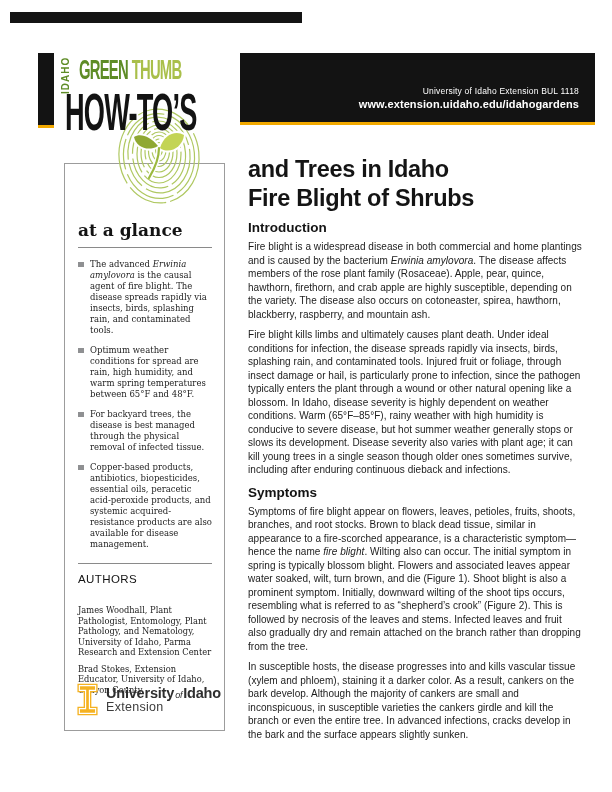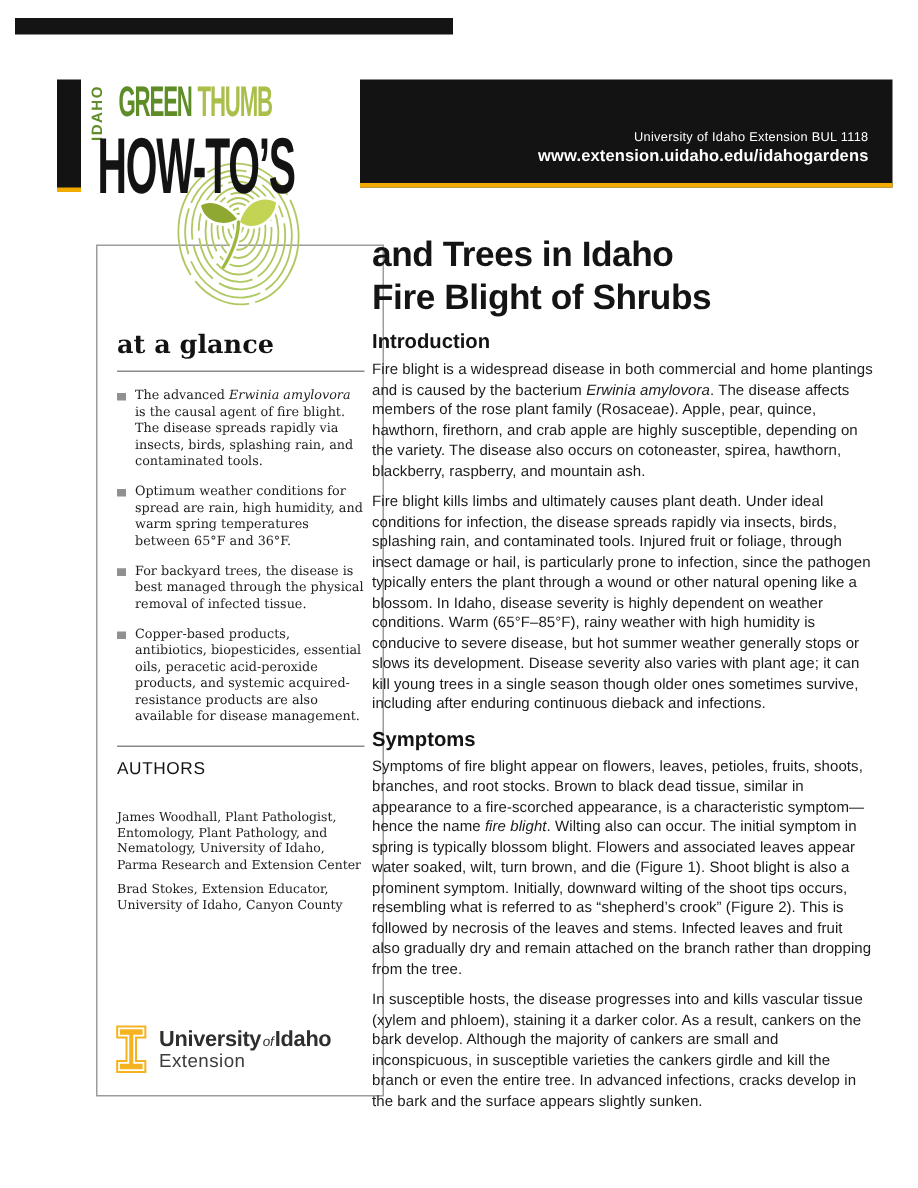--- a/index.html
+++ b/index.html
@@ -41,21 +41,21 @@
   .logo-gt .g2 { color:#A9BF4A; }
   .logo-howtos {
     position:absolute; left:65px; top:82px; white-space:nowrap;
     font-weight:bold; font-size:34px; letter-spacing:-1px; color:#131313;
     transform:scale(0.80,1.55); transform-origin:left top; z-index:3;
   }
   .fingerprint { position:absolute; left:114px; top:106px; z-index:2; }
 
   
   .glance {
-    position:absolute; left:64px; top:163px; width:192px; height:568px;
+    position:absolute; left:64px; top:163px; width:161px; height:568px;
     border:1px solid #9c9c9c; box-sizing:border-box;
     padding:56px 12px 17px 13px; z-index:1;
   }
   .glance-title {
     font-family:"DejaVu Serif", serif; font-weight:bold; font-size:17px;
     color:#131313; margin:0; padding-bottom:7px; border-bottom:1px solid #8a8a8a;
   }
   .bullets { list-style:none; margin:11px 0 0 0; padding:0; }
   .bullets li {
     position:relative; padding-left:12px; margin-bottom:9px;
@@ -122,21 +122,21 @@
     <path d="M45,42 C45,52 41,62 35,72" fill="none" stroke="#ffffff" stroke-width="5"></path>
     <path d="M44,40 C36,30 26,27 20,31 C22,41 34,46 44,40 Z" fill="#8FA832"></path>
     <path d="M46,42 C50,28 62,24 70,29 C69,41 55,49 46,42 Z" fill="#C3D455"></path>
     <path d="M45,42 C45,52 41,62 35,72" fill="none" stroke="#9CB93F" stroke-width="2.2" stroke-linecap="round"></path>
   </svg>
 
   <aside class="glance">
     <h3 class="glance-title">at a glance</h3>
     <ul class="bullets">
       <li><span class="sq"></span><span><span>The advanced </span><em>Erwinia amylovora</em><span> is the causal agent of fire blight. The disease spreads rapidly via insects, birds, splashing rain, and contaminated tools.</span></span></li>
-      <li><span class="sq"></span><span><span>Optimum weather conditions for spread are rain, high humidity, and warm spring temperatures between 65°F and 36°F.</span></span></li>
+      <li><span class="sq"></span><span><span>Optimum weather conditions for spread are rain, high humidity, and warm spring temperatures between 65°F and 48°F.</span></span></li>
       <li><span class="sq"></span></li>
       <li><span class="sq"></span><span><span>For backyard trees, the disease is best managed through the physical removal of infected tissue.</span></span></li>
       <li><span class="sq"></span><span><span>Copper-based products, antibiotics, biopesticides, essential oils, peracetic acid-peroxide products, and systemic acquired-resistance products are also available for disease management.</span></span></li>
     </ul>
     <div class="rule2"></div>
     <h4 class="authors-heading">AUTHORS</h4>
     <p class="author">James Woodhall, Plant Pathologist, Entomology, Plant Pathology, and Nematology, University of Idaho, Parma Research and Extension Center</p>
     <p class="author">Brad Stokes, Extension Educator, University of Idaho, Canyon County</p>
 
     <div class="ui-logo">

